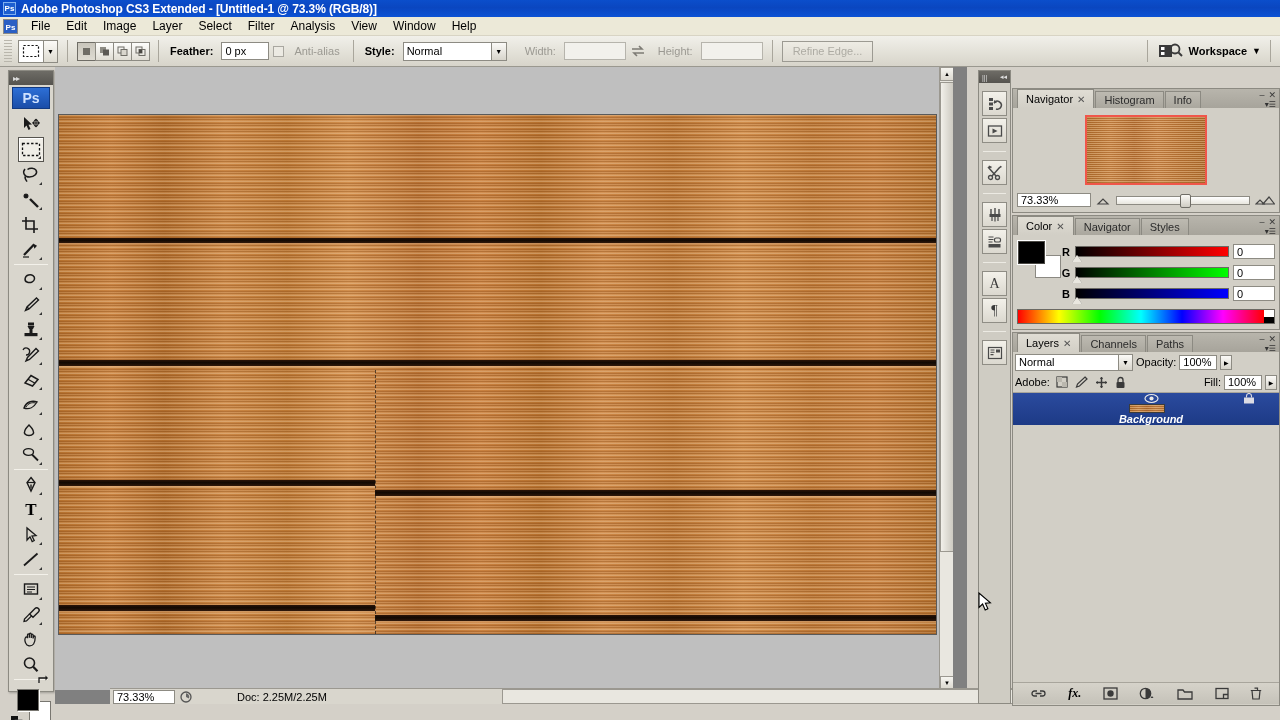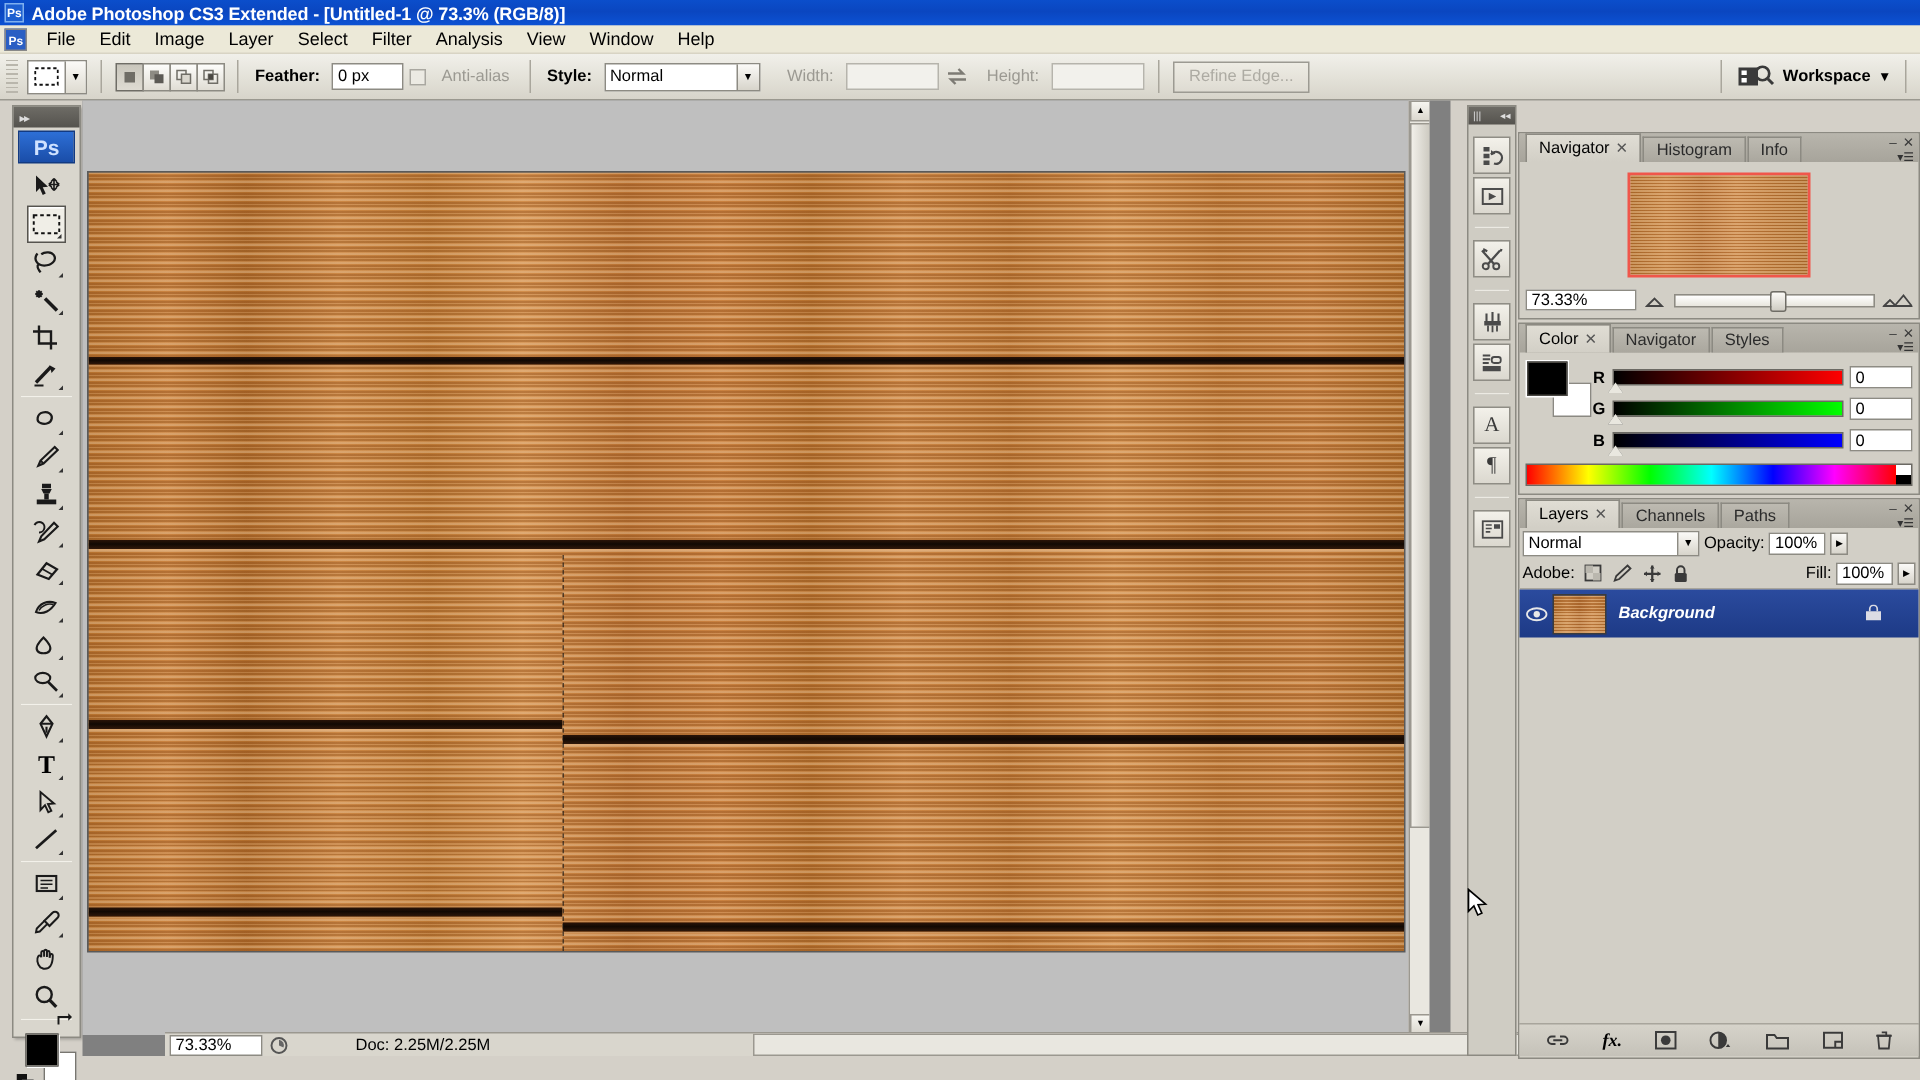--- a/index.html
+++ b/index.html
@@ -238,21 +238,21 @@
   .lp-mode .arw{margin-left:auto;width:14px;height:15px;border-left:1px solid #8d8b83;
     background:linear-gradient(to bottom,#fbfaf7,#d7d4cb);display:flex;align-items:center;justify-content:center;font-size:7px;}
   .lp-lab{font-size:11px;}
   .lp-num{width:38px;height:15px;background:#fff;border:1px solid #8d8b83;font-size:11px;
      display:flex;align-items:center;padding-left:3px;}
   .lp-spin{width:12px;height:15px;border:1px solid #8d8b83;
      background:linear-gradient(to bottom,#fbfaf7,#d7d4cb);display:flex;align-items:center;justify-content:center;font-size:6px;}
   .lp-lockicons{display:flex;align-items:center;gap:7px;margin-left:3px;}
   .lp-list{background:#d2cfc6;height:290px;border-top:1px solid #a8a59c;}
   .layer-item{height:32px;background:linear-gradient(to bottom,#2b4b9e,#1d3a86);
-    display:flex;align-items:center;color:#fff;padding-left:0;position:relative;}
+    display:flex;align-items:center;color:#fff;padding-left:10px;position:relative;flex-direction:column;}
   .layer-eye{width:22px;display:flex;align-items:center;justify-content:center;}
   .layer-thumb{width:36px;height:27px;border:1px solid #3b3b3b;margin-right:8px;
     background:repeating-linear-gradient(to bottom,rgba(255,235,205,.3) 0 1px,rgba(120,60,18,.25) 1px 2px),
       linear-gradient(to right,#b5712e,#cb8745,#b87132,#cc8746,#bd7836);}
   .layer-name{font-size:11px;font-style:italic;font-weight:bold;}
   .layer-lockbadge{position:absolute;right:24px;font-size:9px;}
   .lp-footer{height:22px;background:linear-gradient(to bottom,#d6d3ca,#c5c2b9);
     border-top:1px solid #a8a59c;display:flex;align-items:center;justify-content:space-around;padding:0 6px;}
   svg{display:block;}
   .cursor{position:absolute;left:978px;top:592px;z-index:60;}

